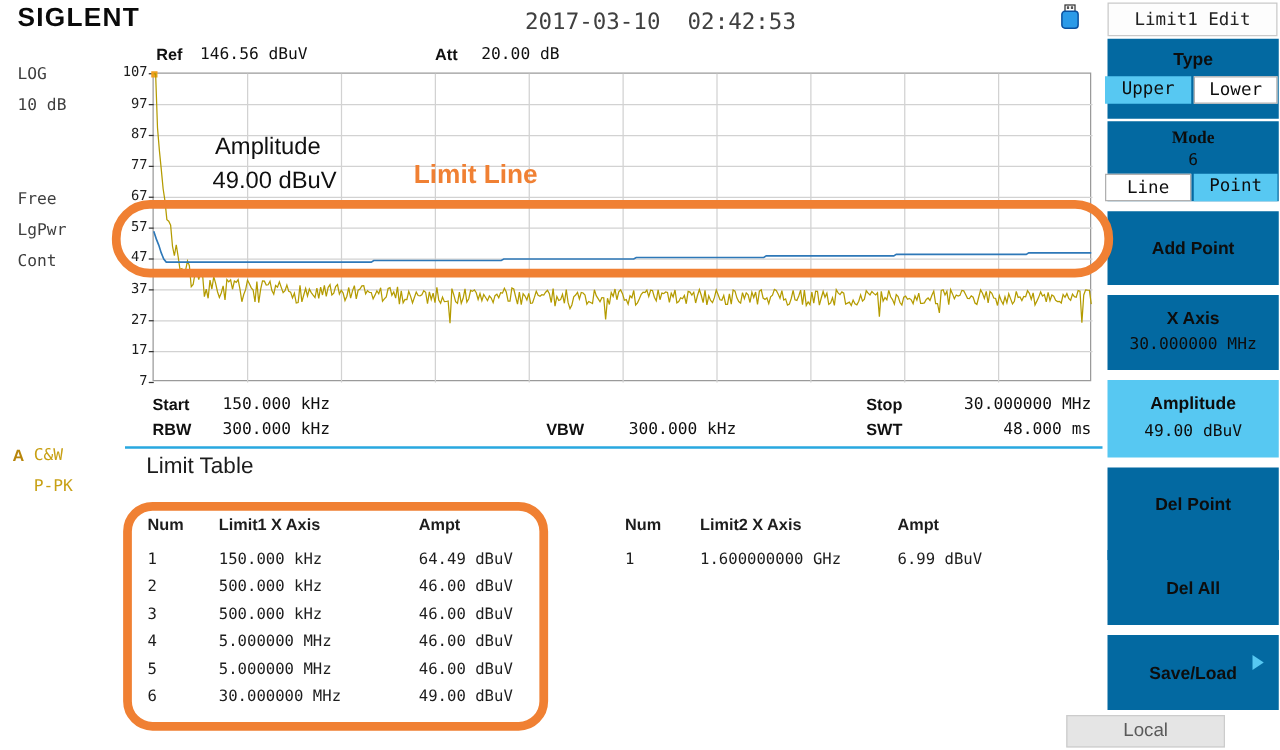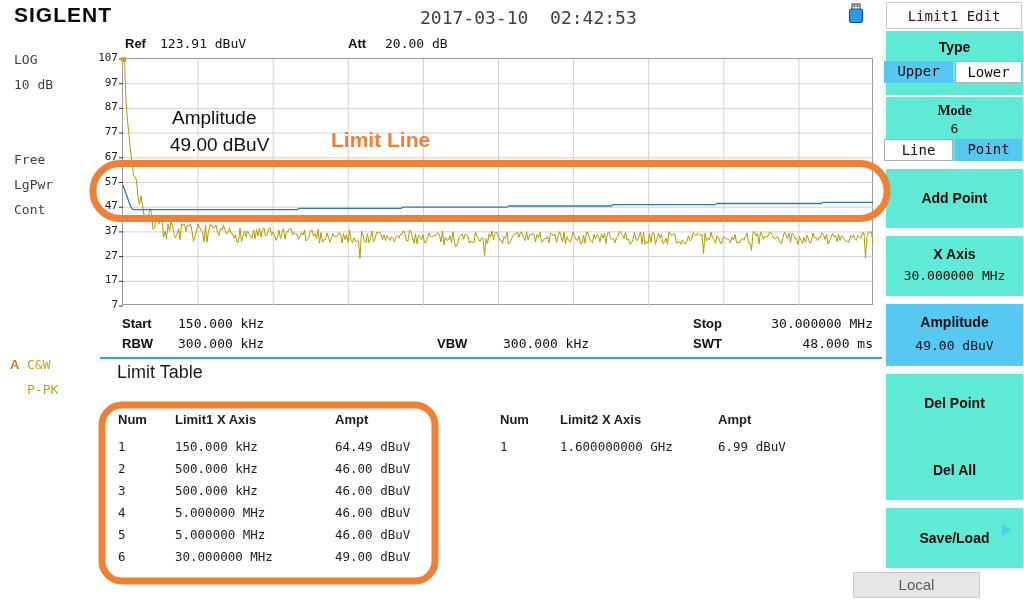--- a/index.html
+++ b/index.html
@@ -38,21 +38,21 @@
   .ltable .h { font-weight:bold; font-family:"Liberation Sans",sans-serif; padding-bottom:5px; }
   .ltable .c { font-family:"DejaVu Sans Mono", monospace; font-size:12.5px; }
 
   
   #annot-svg { left:0; top:0; pointer-events:none; z-index:60; }
   #ann-amp1 { left:172px; top:107px; font-size:19px; color:#101010; z-index:61; }
   #ann-amp2 { left:170px; top:134px; font-size:19px; color:#101010; z-index:61; }
   #ann-limit { left:331px; top:128px; font-size:21px; font-weight:bold; z-index:61; }
 
   
-  .pblock { left:886px; width:137px; background:#5eead4; text-align:center; }
+  .pblock { left:886px; width:137px; background:#0369a1; text-align:center; }
   .ptitle { font-size:14px; font-weight:bold; color:#0d0d0d; text-align:center; width:137px; left:886px; }
   .pvalue { font-family:"DejaVu Sans Mono",monospace; font-size:13px; color:#0d0d0d; text-align:center; width:137px; left:886px; }
   .pbtn { height:22px; line-height:21px; font-family:"DejaVu Sans Mono",monospace; font-size:14px;
           text-align:center; color:#0d0d0d; cursor:pointer; }
   .pbtn.on { background:#57c8f2; }
   .pbtn.off { background:#ffffff; border:1px solid #b0b0b0; }
   #rp-title { left:886px; top:2px; width:136px; height:27px; line-height:26px; text-align:center;
               background:#fdfdfd; border:1px solid #c9c9c9; font-family:"DejaVu Sans Mono",monospace;
               font-size:14px; color:#222; }
   .pbig { line-height:inherit; font-size:14px; font-weight:bold; color:#0d0d0d; text-align:center; cursor:pointer; }
@@ -79,21 +79,21 @@
   <div class="abs side-item mono" style="top:52px;">LOG</div>
   <div class="abs side-item mono" style="top:77px;">10 dB</div>
   <div class="abs side-item mono" style="top:152px;">Free</div>
   <div class="abs side-item mono" style="top:177px;">LgPwr</div>
   <div class="abs side-item mono" style="top:202px;">Cont</div>
   <div class="abs bold" style="left:10px;top:357px;color:#b8860b;font-size:13px;">A</div>
   <div class="abs gold mono" style="left:27px;top:357px;">C&amp;W</div>
   <div class="abs gold mono" style="left:27px;top:382px;">P-PK</div>
 
   <span class="abs hdr-label" style="left:125px;top:36px;">Ref</span>
-  <span class="abs hdr-value mono" style="left:160px;top:36px;">123.91 dBuV</span>
+  <span class="abs hdr-value mono" style="left:160px;top:36px;">146.56 dBuV</span>
   <span class="abs hdr-label" style="left:348px;top:36px;">Att</span>
   <span class="abs hdr-value mono" style="left:385px;top:36px;">20.00 dB</span>
 
   <span class="abs ytick mono" style="top:51px;">107</span>
   <span class="abs ytick mono" style="top:75.7px;">97</span>
   <span class="abs ytick mono" style="top:100.4px;">87</span>
   <span class="abs ytick mono" style="top:125.1px;">77</span>
   <span class="abs ytick mono" style="top:149.8px;">67</span>
   <span class="abs ytick mono" style="top:174.5px;">57</span>
   <span class="abs ytick mono" style="top:199.2px;">47</span>

